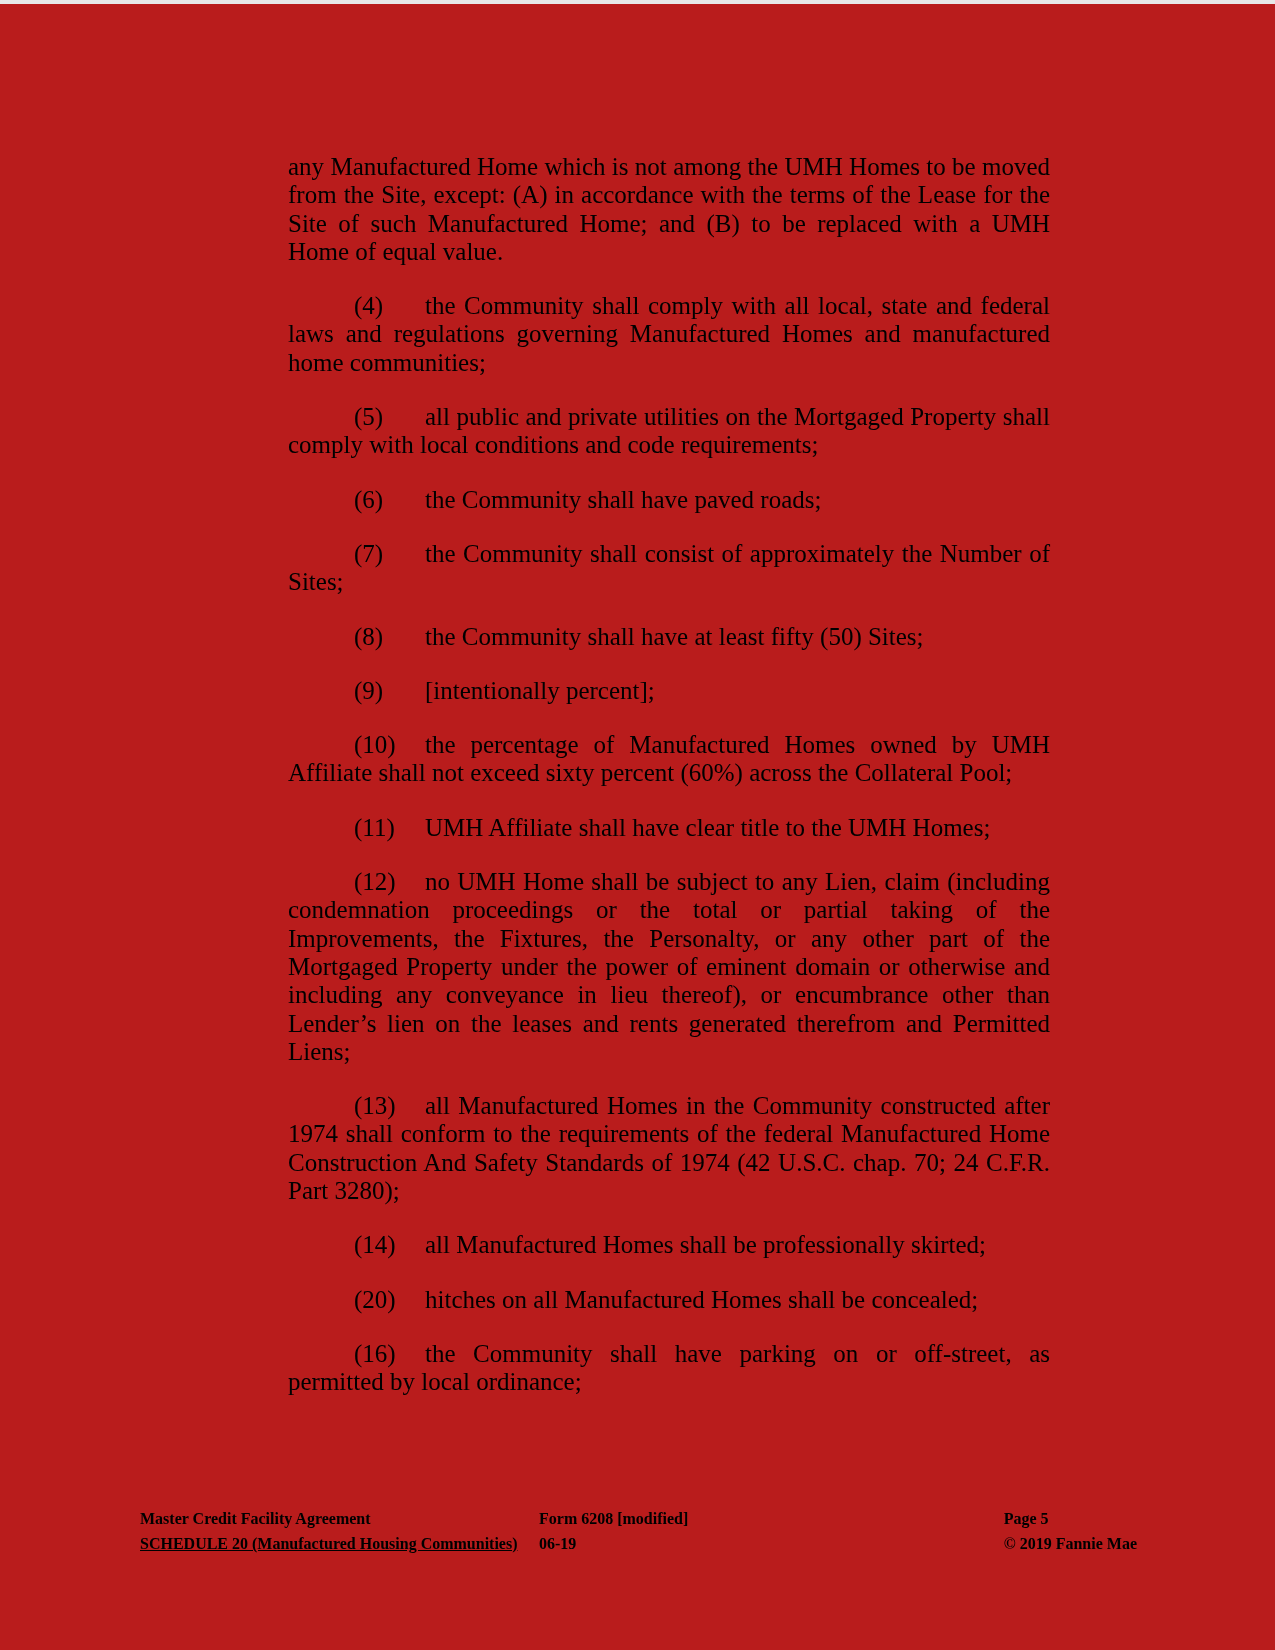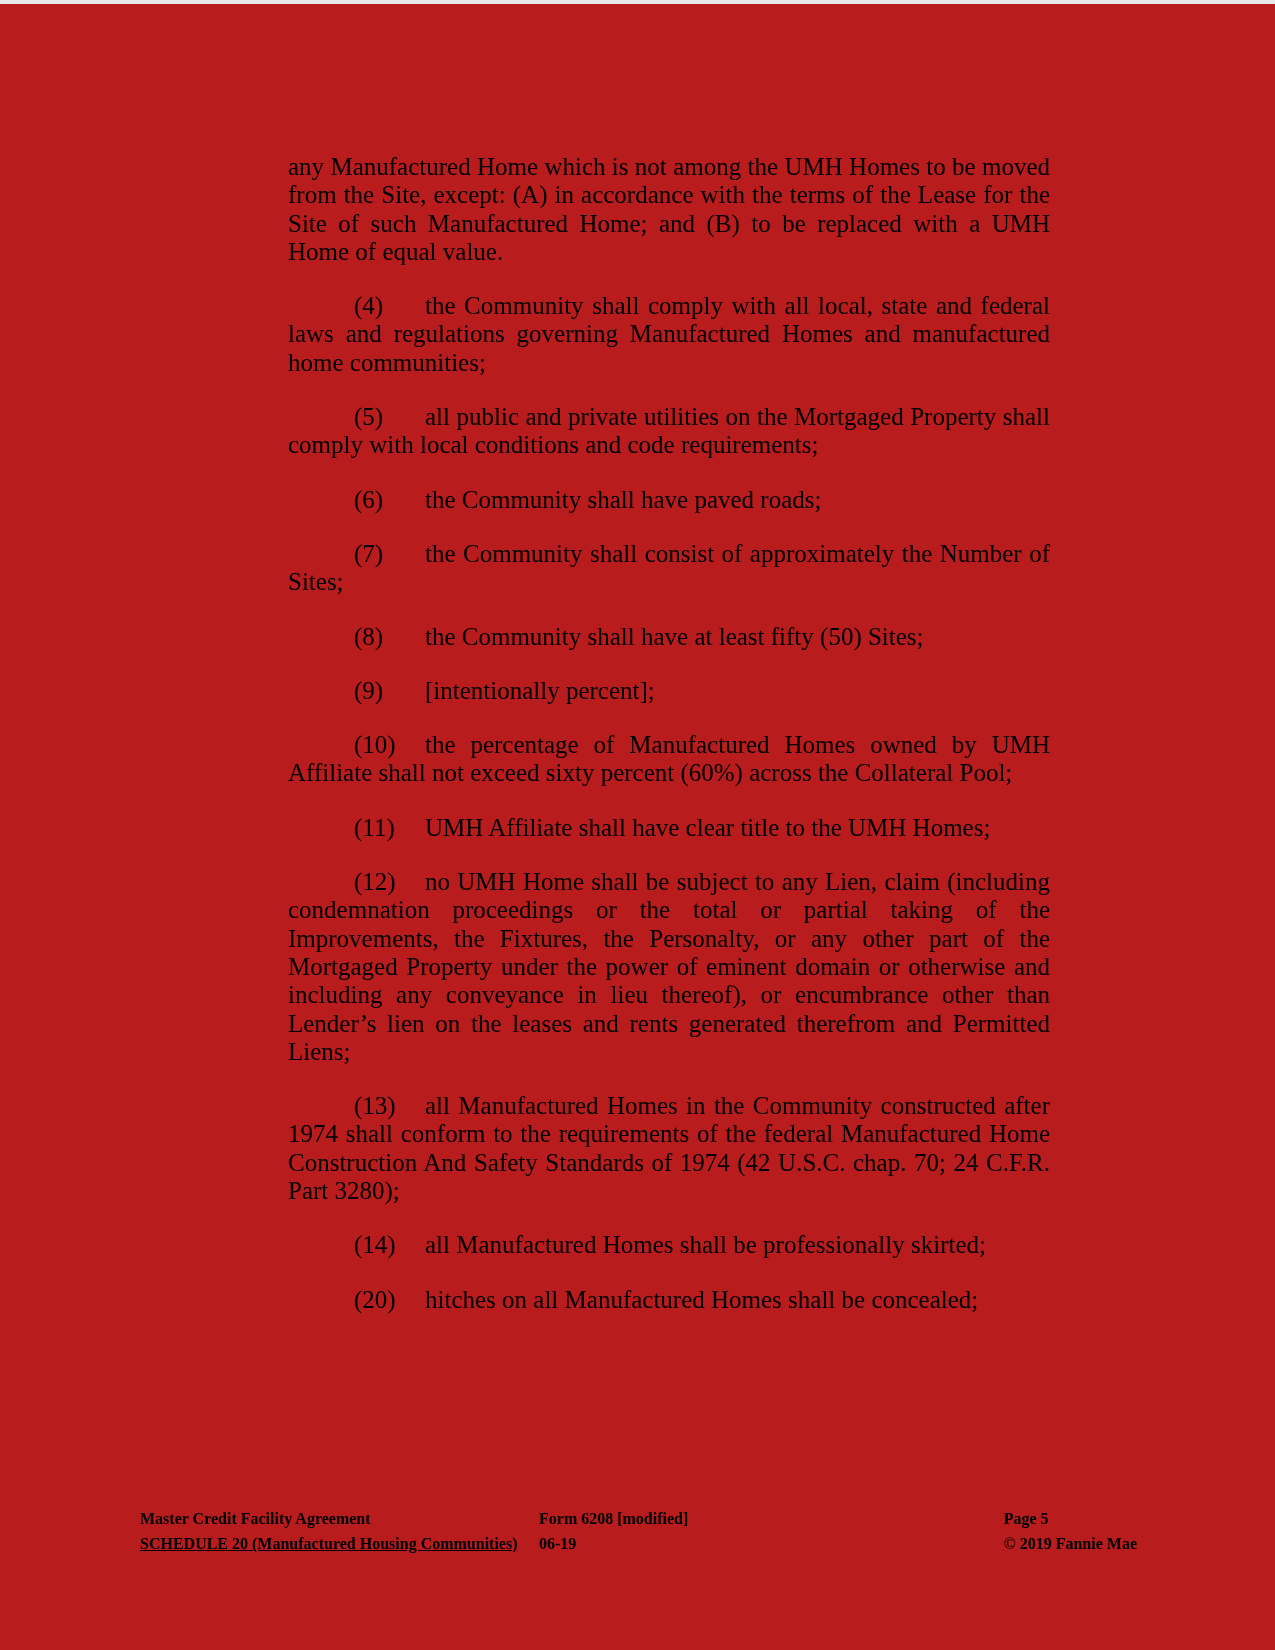--- a/index.html
+++ b/index.html
@@ -86,20 +86,21 @@
     <p class="para numbered"><span class="pnum">(11)</span><span>UMH Affiliate shall have clear title to the UMH Homes;</span></p>
 
     <p class="para numbered"><span class="pnum">(12)</span><span>no UMH Home shall be subject to any Lien, claim (including condemnation proceedings or the total or partial taking of the Improvements, the Fixtures, the Personalty, or any other part of the Mortgaged Property under the power of eminent domain or otherwise and including any conveyance in lieu thereof), or encumbrance other than Lender’s lien on the leases and rents generated therefrom and Permitted Liens;</span></p>
 
     <p class="para numbered"><span class="pnum">(13)</span><span>all Manufactured Homes in the Community constructed after 1974 shall conform to the requirements of the federal Manufactured Home Construction And Safety Standards of 1974 (42 U.S.C. chap. 70; 24 C.F.R. Part 3280);</span></p>
 
     <p class="para numbered"><span class="pnum">(14)</span><span>all Manufactured Homes shall be professionally skirted;</span></p>
 
     <p class="para numbered"><span class="pnum">(20)</span><span>hitches on all Manufactured Homes shall be concealed;</span></p>
 
+    <p class="para numbered"><span class="pnum">(16)</span><span>the Community shall have parking on or off-street, as permitted by local ordinance;</span></p>
 
   </div>
 
   <div class="footer">
     <div class="f-left">
       <div>Master Credit Facility Agreement</div>
       <div class="schedule">SCHEDULE 20 (Manufactured Housing Communities)</div>
     </div>
     <div class="f-center">
       <div>Form 6208 [modified]</div>

